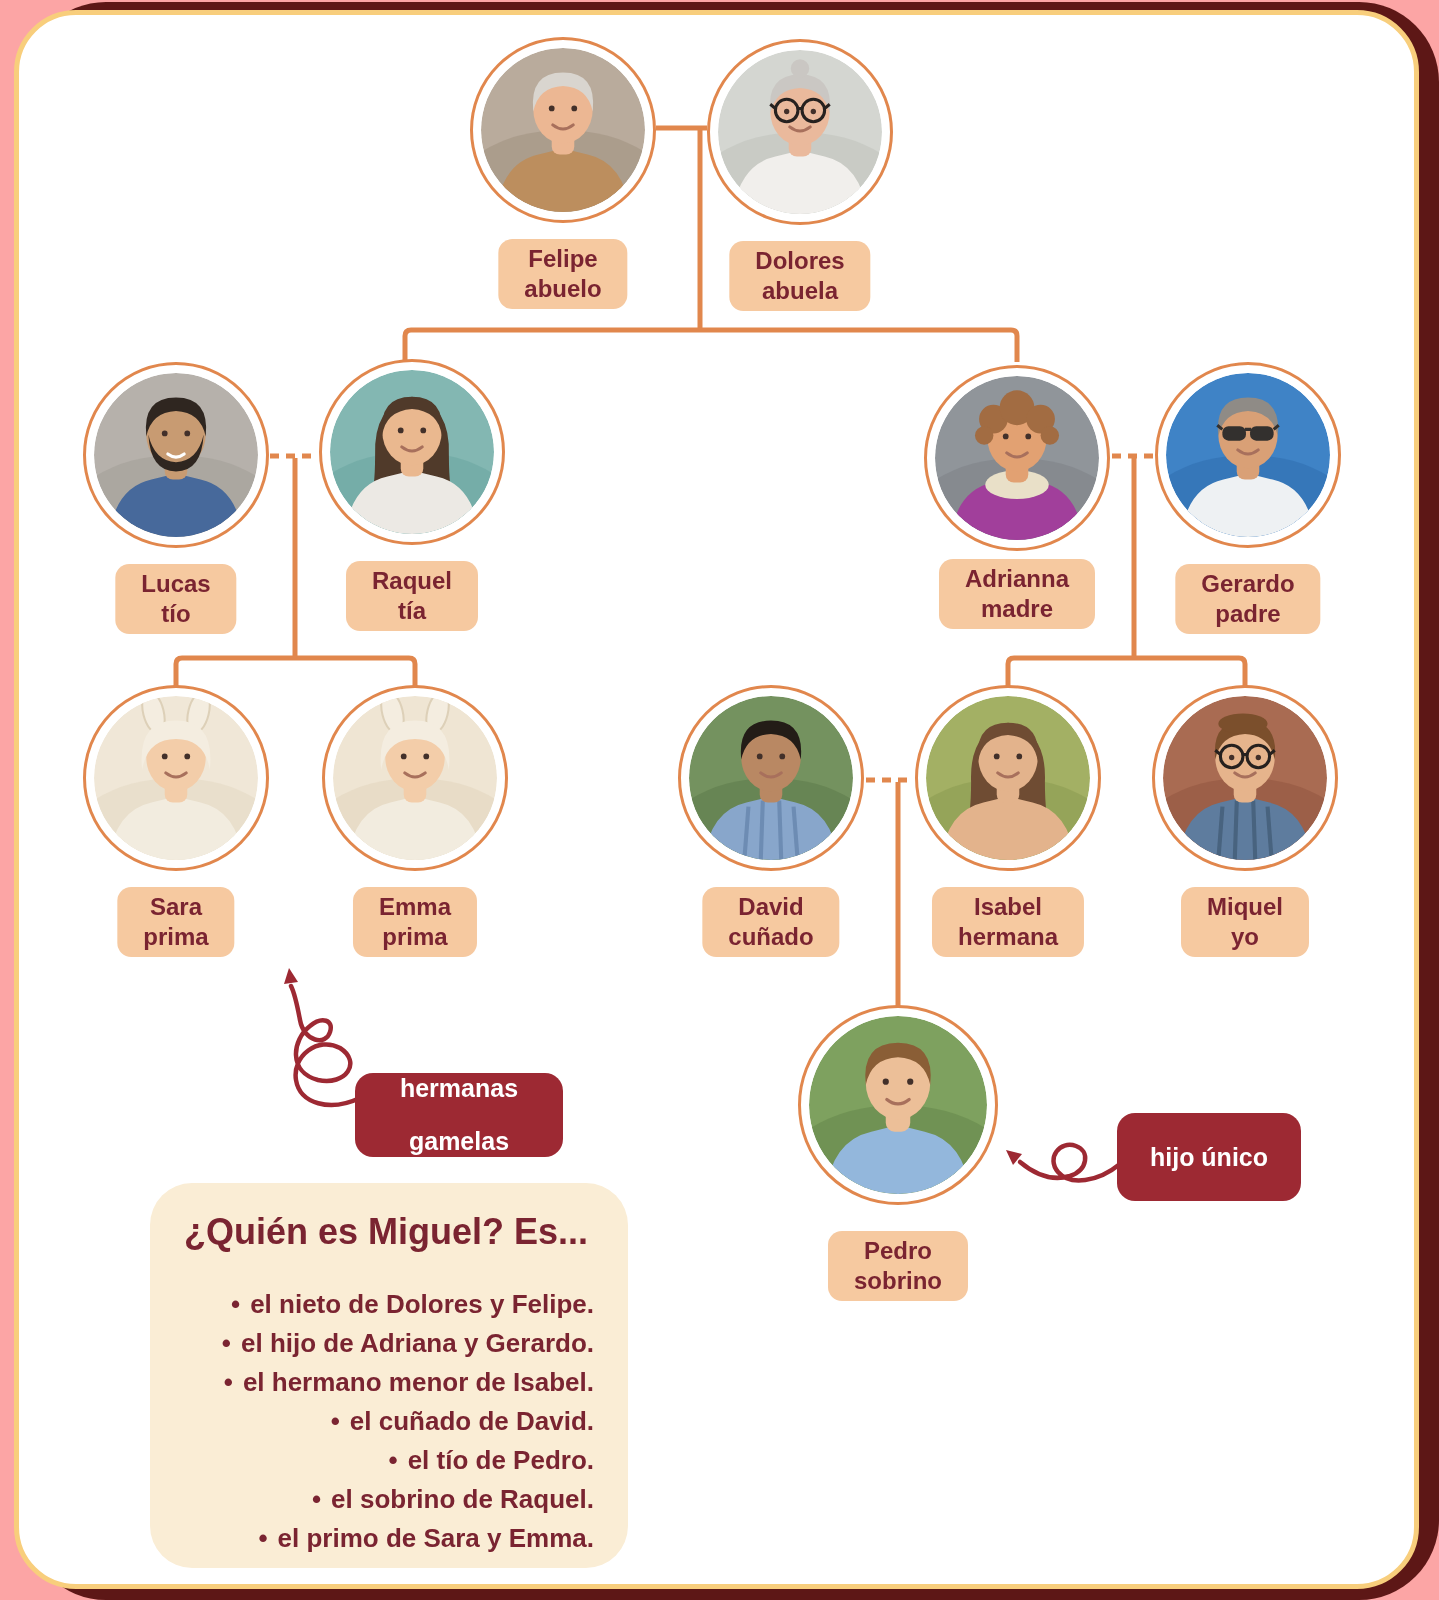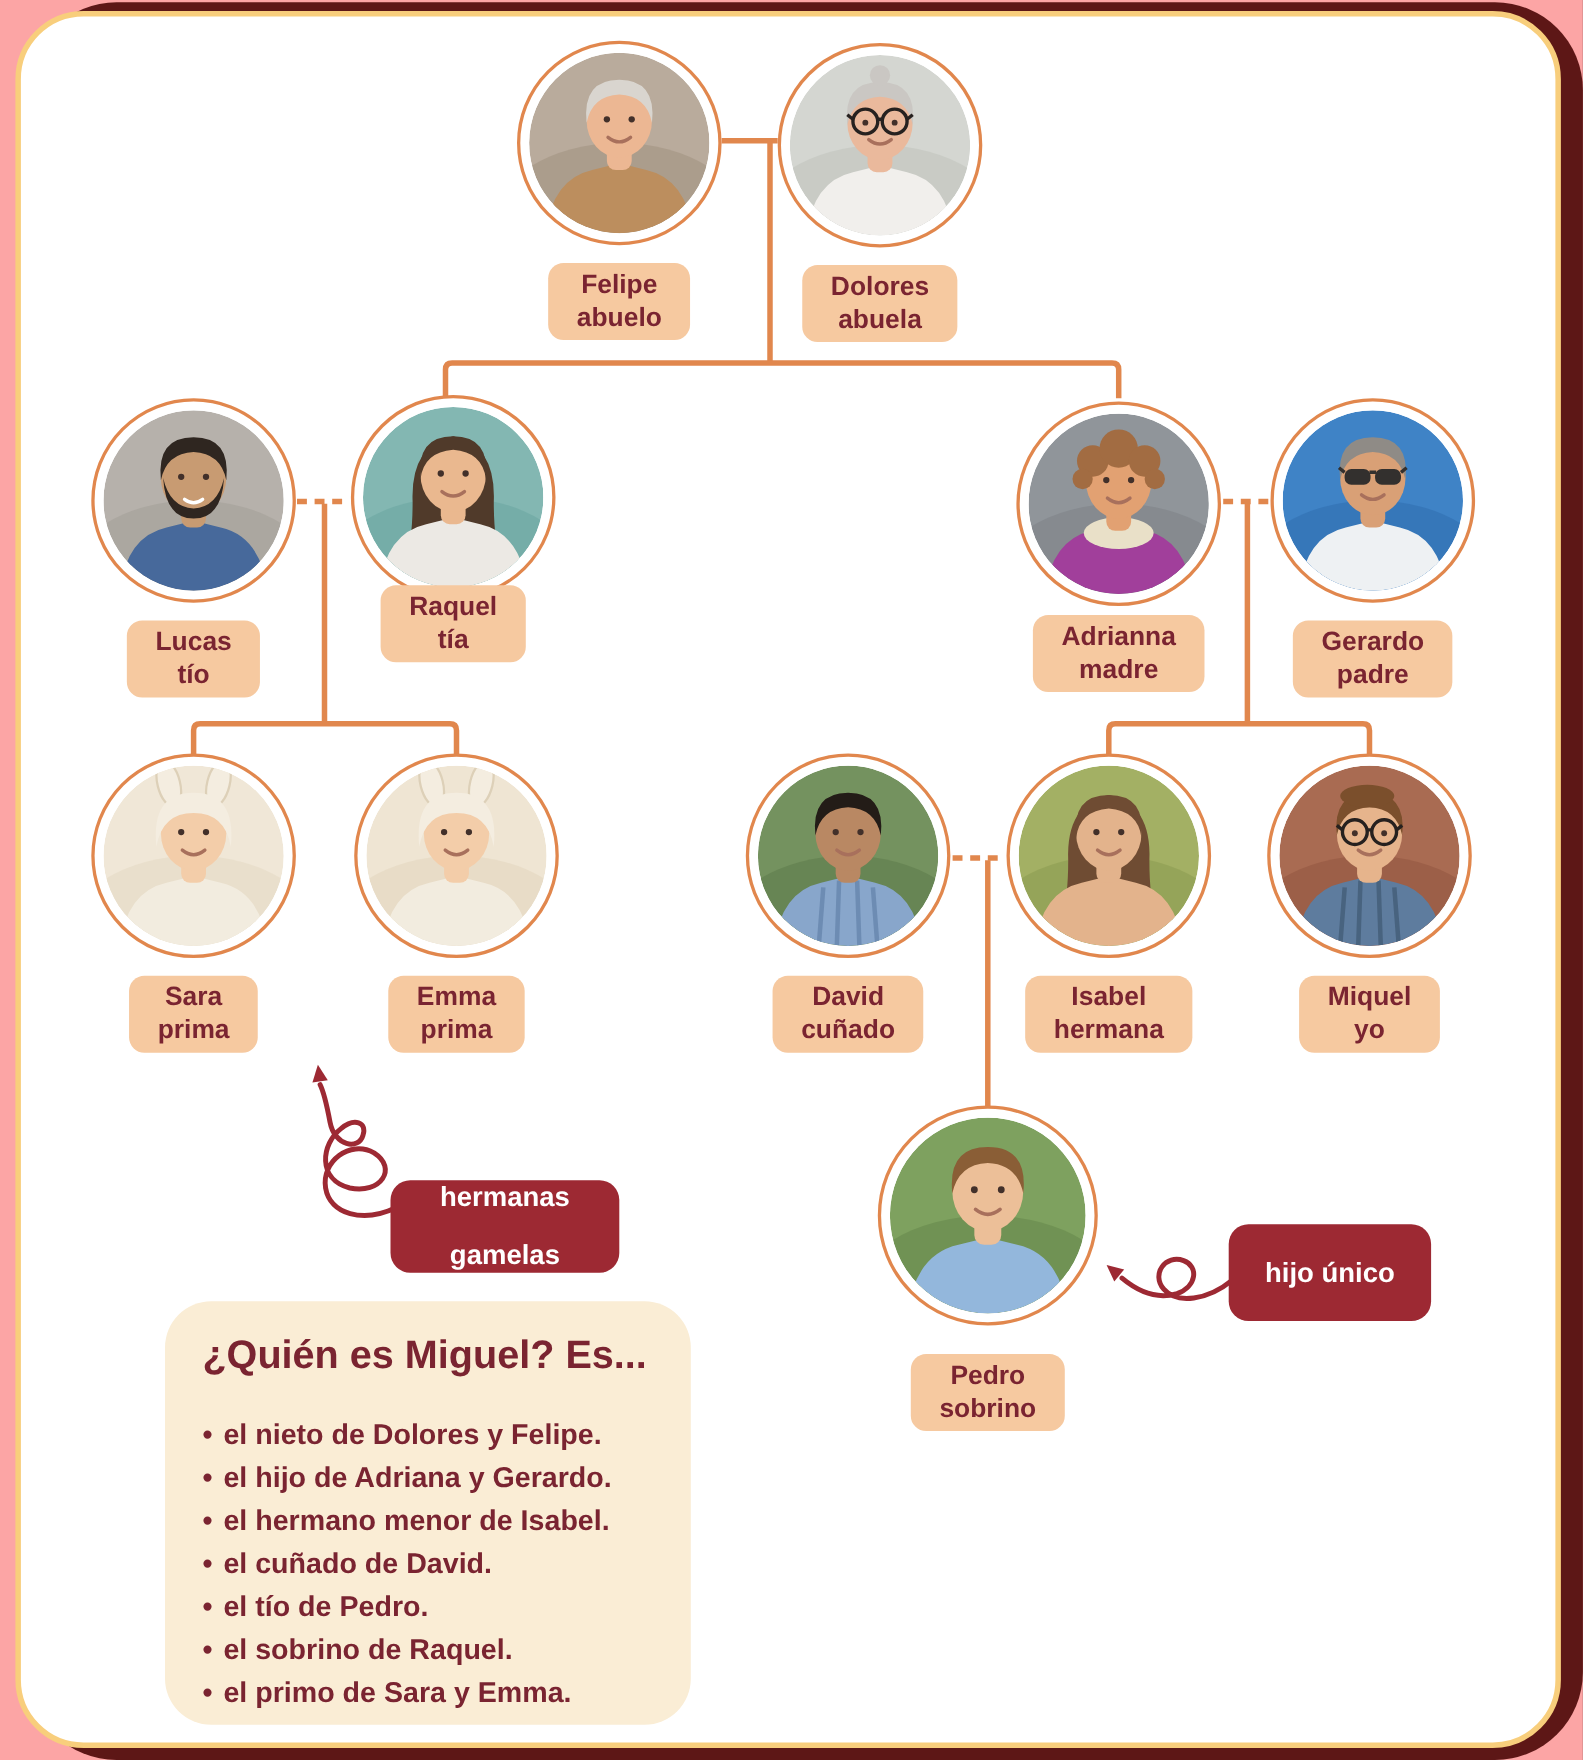--- a/index.html
+++ b/index.html
@@ -18,21 +18,21 @@
           padding:5px 26px;border-radius:14px;white-space:nowrap;}
   .annotation{position:absolute;background:#9D2933;color:#ffffff;font-weight:700;
           font-size:25px;line-height:31px;border-radius:18px;z-index:4;
           display:flex;flex-direction:column;align-items:center;justify-content:center;text-align:center;}
   #annot-twins{left:355px;top:1073px;width:208px;height:84px;justify-content:space-between;}
   #annot-only{left:1117px;top:1113px;width:184px;height:88px;}
   .question-box{position:absolute;left:150px;top:1183px;width:478px;height:385px;
           box-sizing:border-box;background:#FAEDD5;border-radius:42px;z-index:4;
           padding:28px 34px 20px 34px;color:#7A2431;}
   .q-title{font-size:36px;font-weight:700;margin-bottom:32px;}
-  .q-list{list-style:none;margin:0;padding:0;font-size:26px;font-weight:700;line-height:39px;}
+  .q-list{list-style:none;margin:0;padding:0;font-size:26px;font-weight:700;line-height:39px;text-align:right;}
   .q-list li .b{margin-right:10px;}
 </style>
 </head>
 <body>
 
 <div class="stage">
   <div class="shadow"></div>
   <div class="card"></div>
 
   <svg class="connectors" viewBox="0 0 1439 1600" xmlns="http://www.w3.org/2000/svg">
@@ -160,21 +160,21 @@
             <path d="M14,162 Q20,112 56,104 L80,98 L104,104 Q140,112 146,162 Z" fill="#ece9e4"></path>
             <rect x="69" y="80" width="22" height="24" rx="8" fill="#eab88f"></rect>
             <ellipse cx="80" cy="60" rx="29" ry="33" fill="#eab88f"></ellipse>
             <path d="M51,64 Q47,26 80,26 Q113,26 109,64 Q106,40 80,38 Q54,40 51,64 Z" fill="#503a2a"></path>
             <path d="M70,75 Q80,83 90,75" fill="none" stroke="#a8705c" stroke-width="3" stroke-linecap="round"></path>
             <circle cx="69" cy="59" r="2.8" fill="#42302a"></circle>
             <circle cx="91" cy="59" r="2.8" fill="#42302a"></circle>
           </g>
         </svg>
       </div>
-      <div class="plabel" style="left: 412px; top: 532px;">
+      <div class="plabel" style="left: 412px; top: 561px;">
         <div>Raquel</div>
         <div>tía</div>
       </div>
       <div class="pnode" style="left: 924px; top: 365px; width: 186px; height: 186px;">
         <svg viewBox="0 0 160 160" xmlns="http://www.w3.org/2000/svg">
           <defs>
             <clipPath id="clip-adrianna">
               <circle cx="80" cy="80" r="80"></circle>
             </clipPath>
           </defs>

